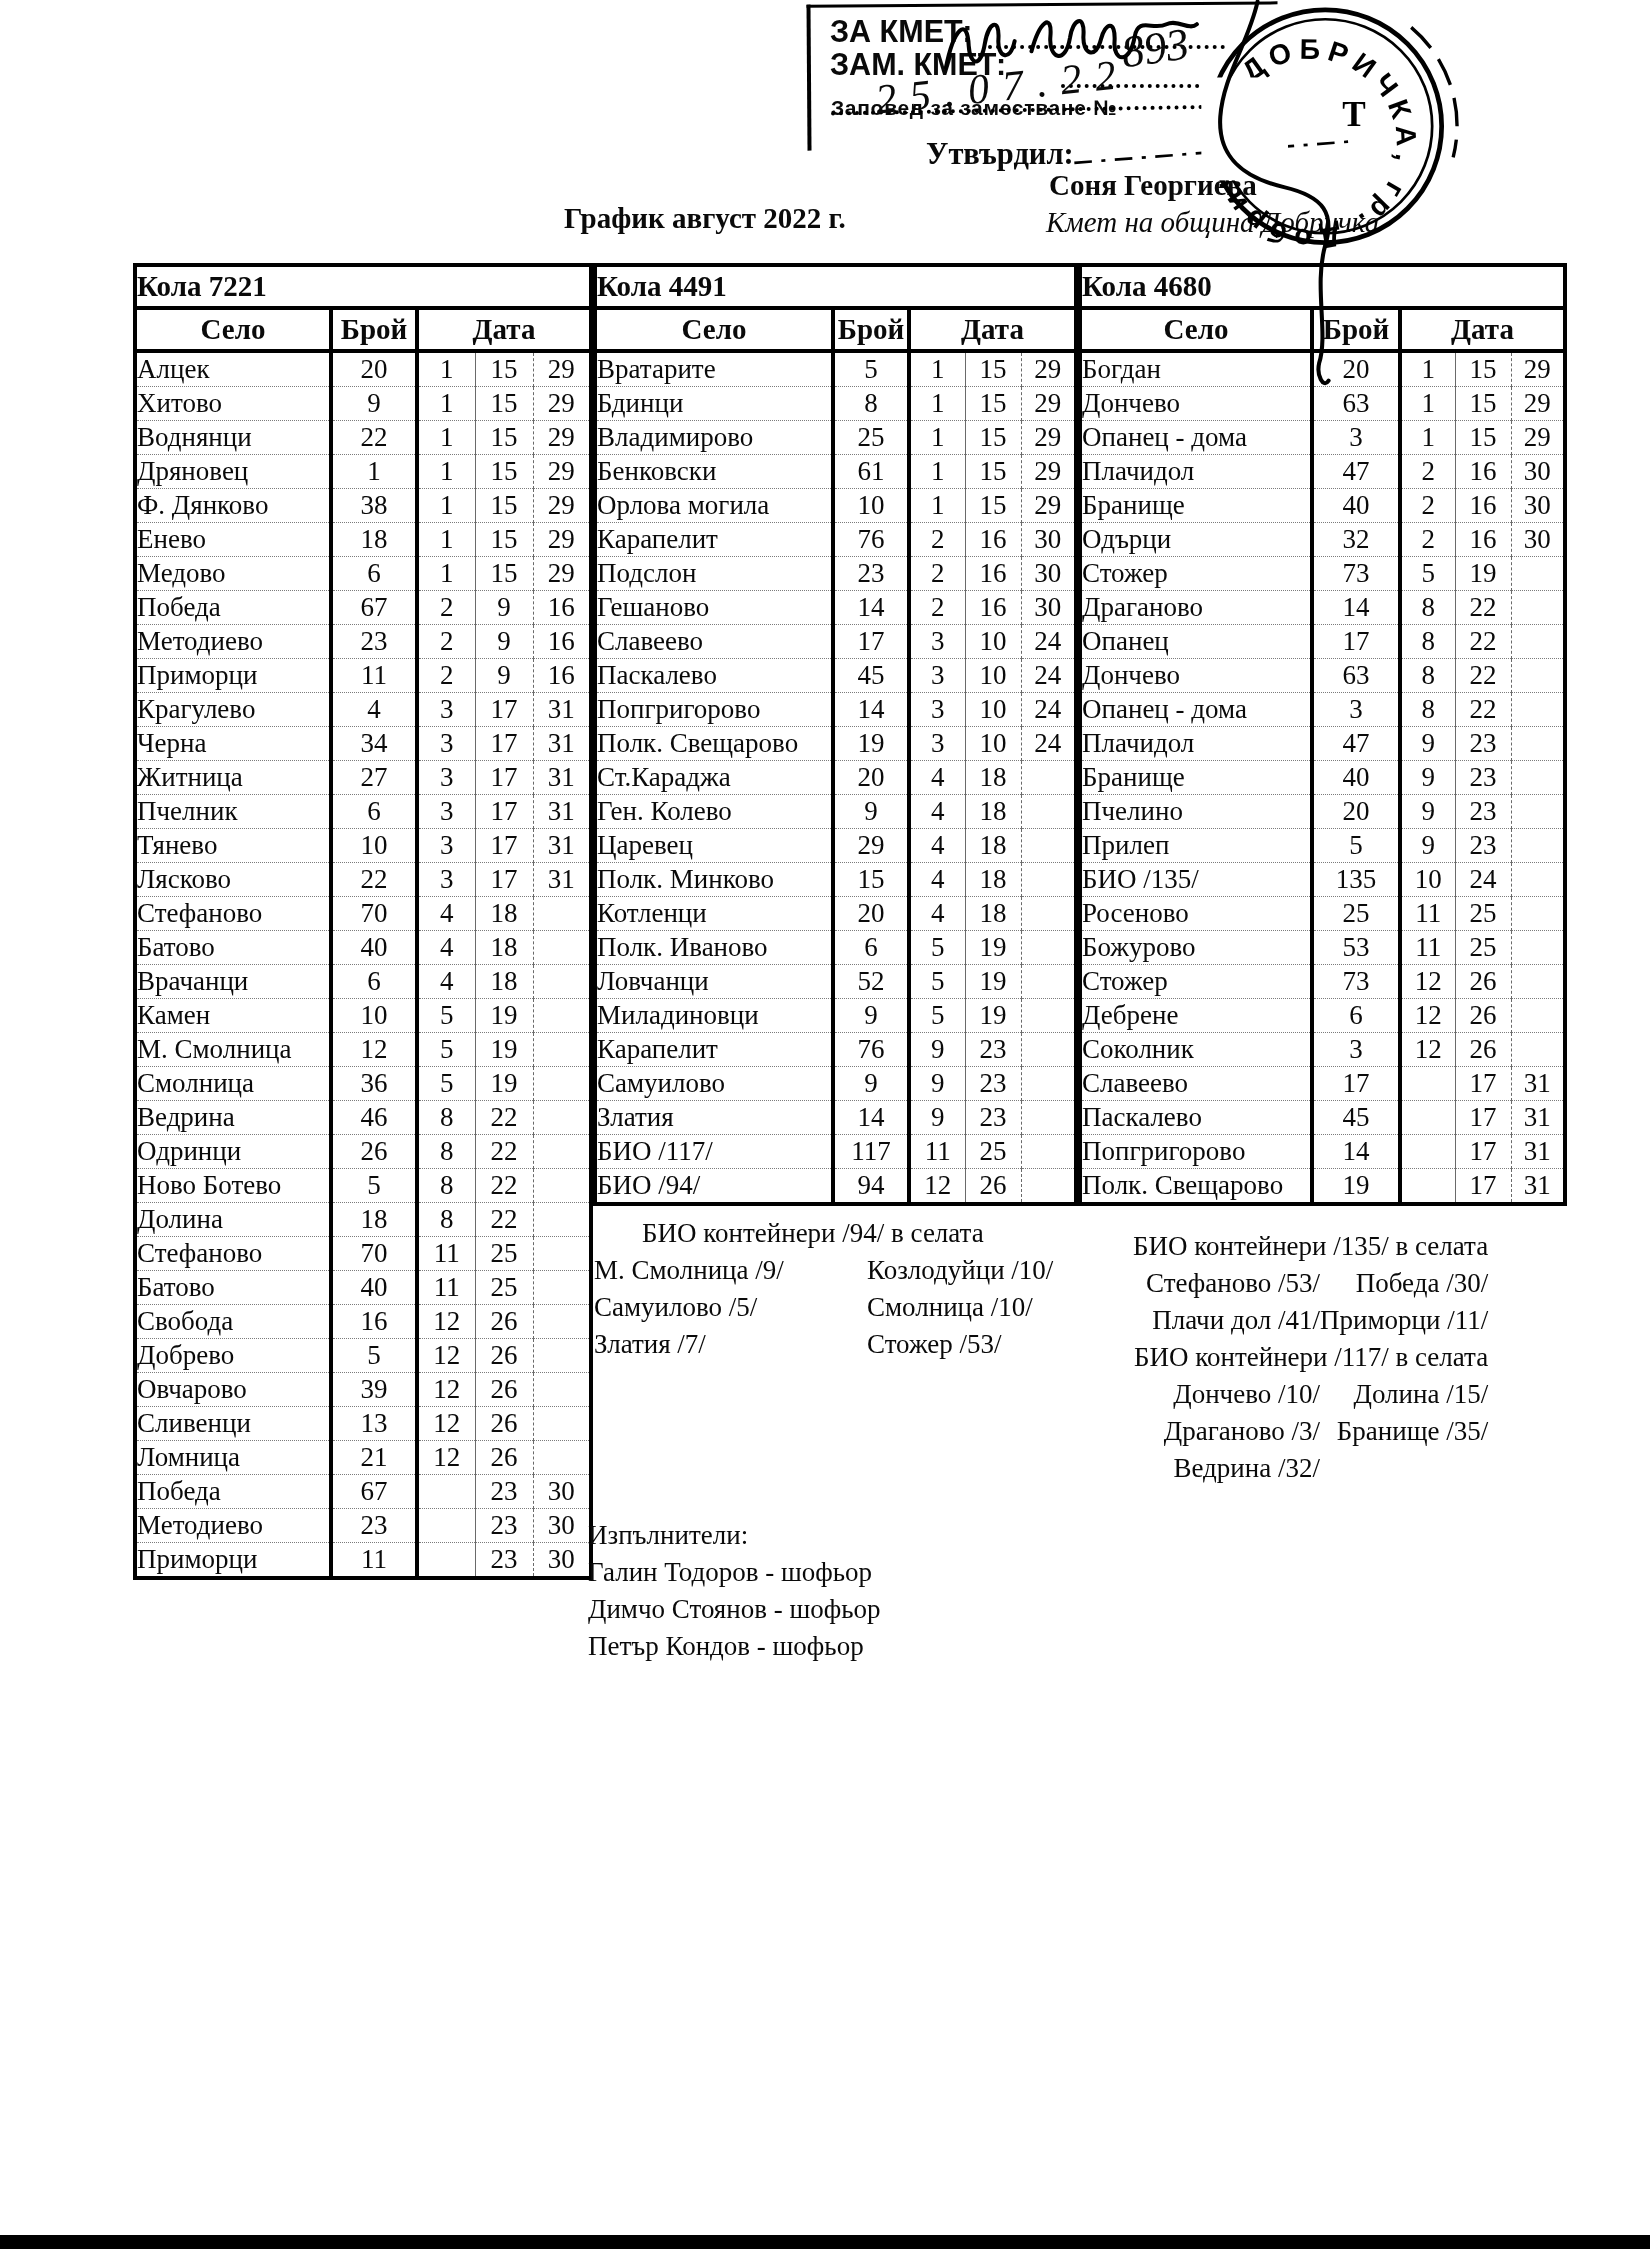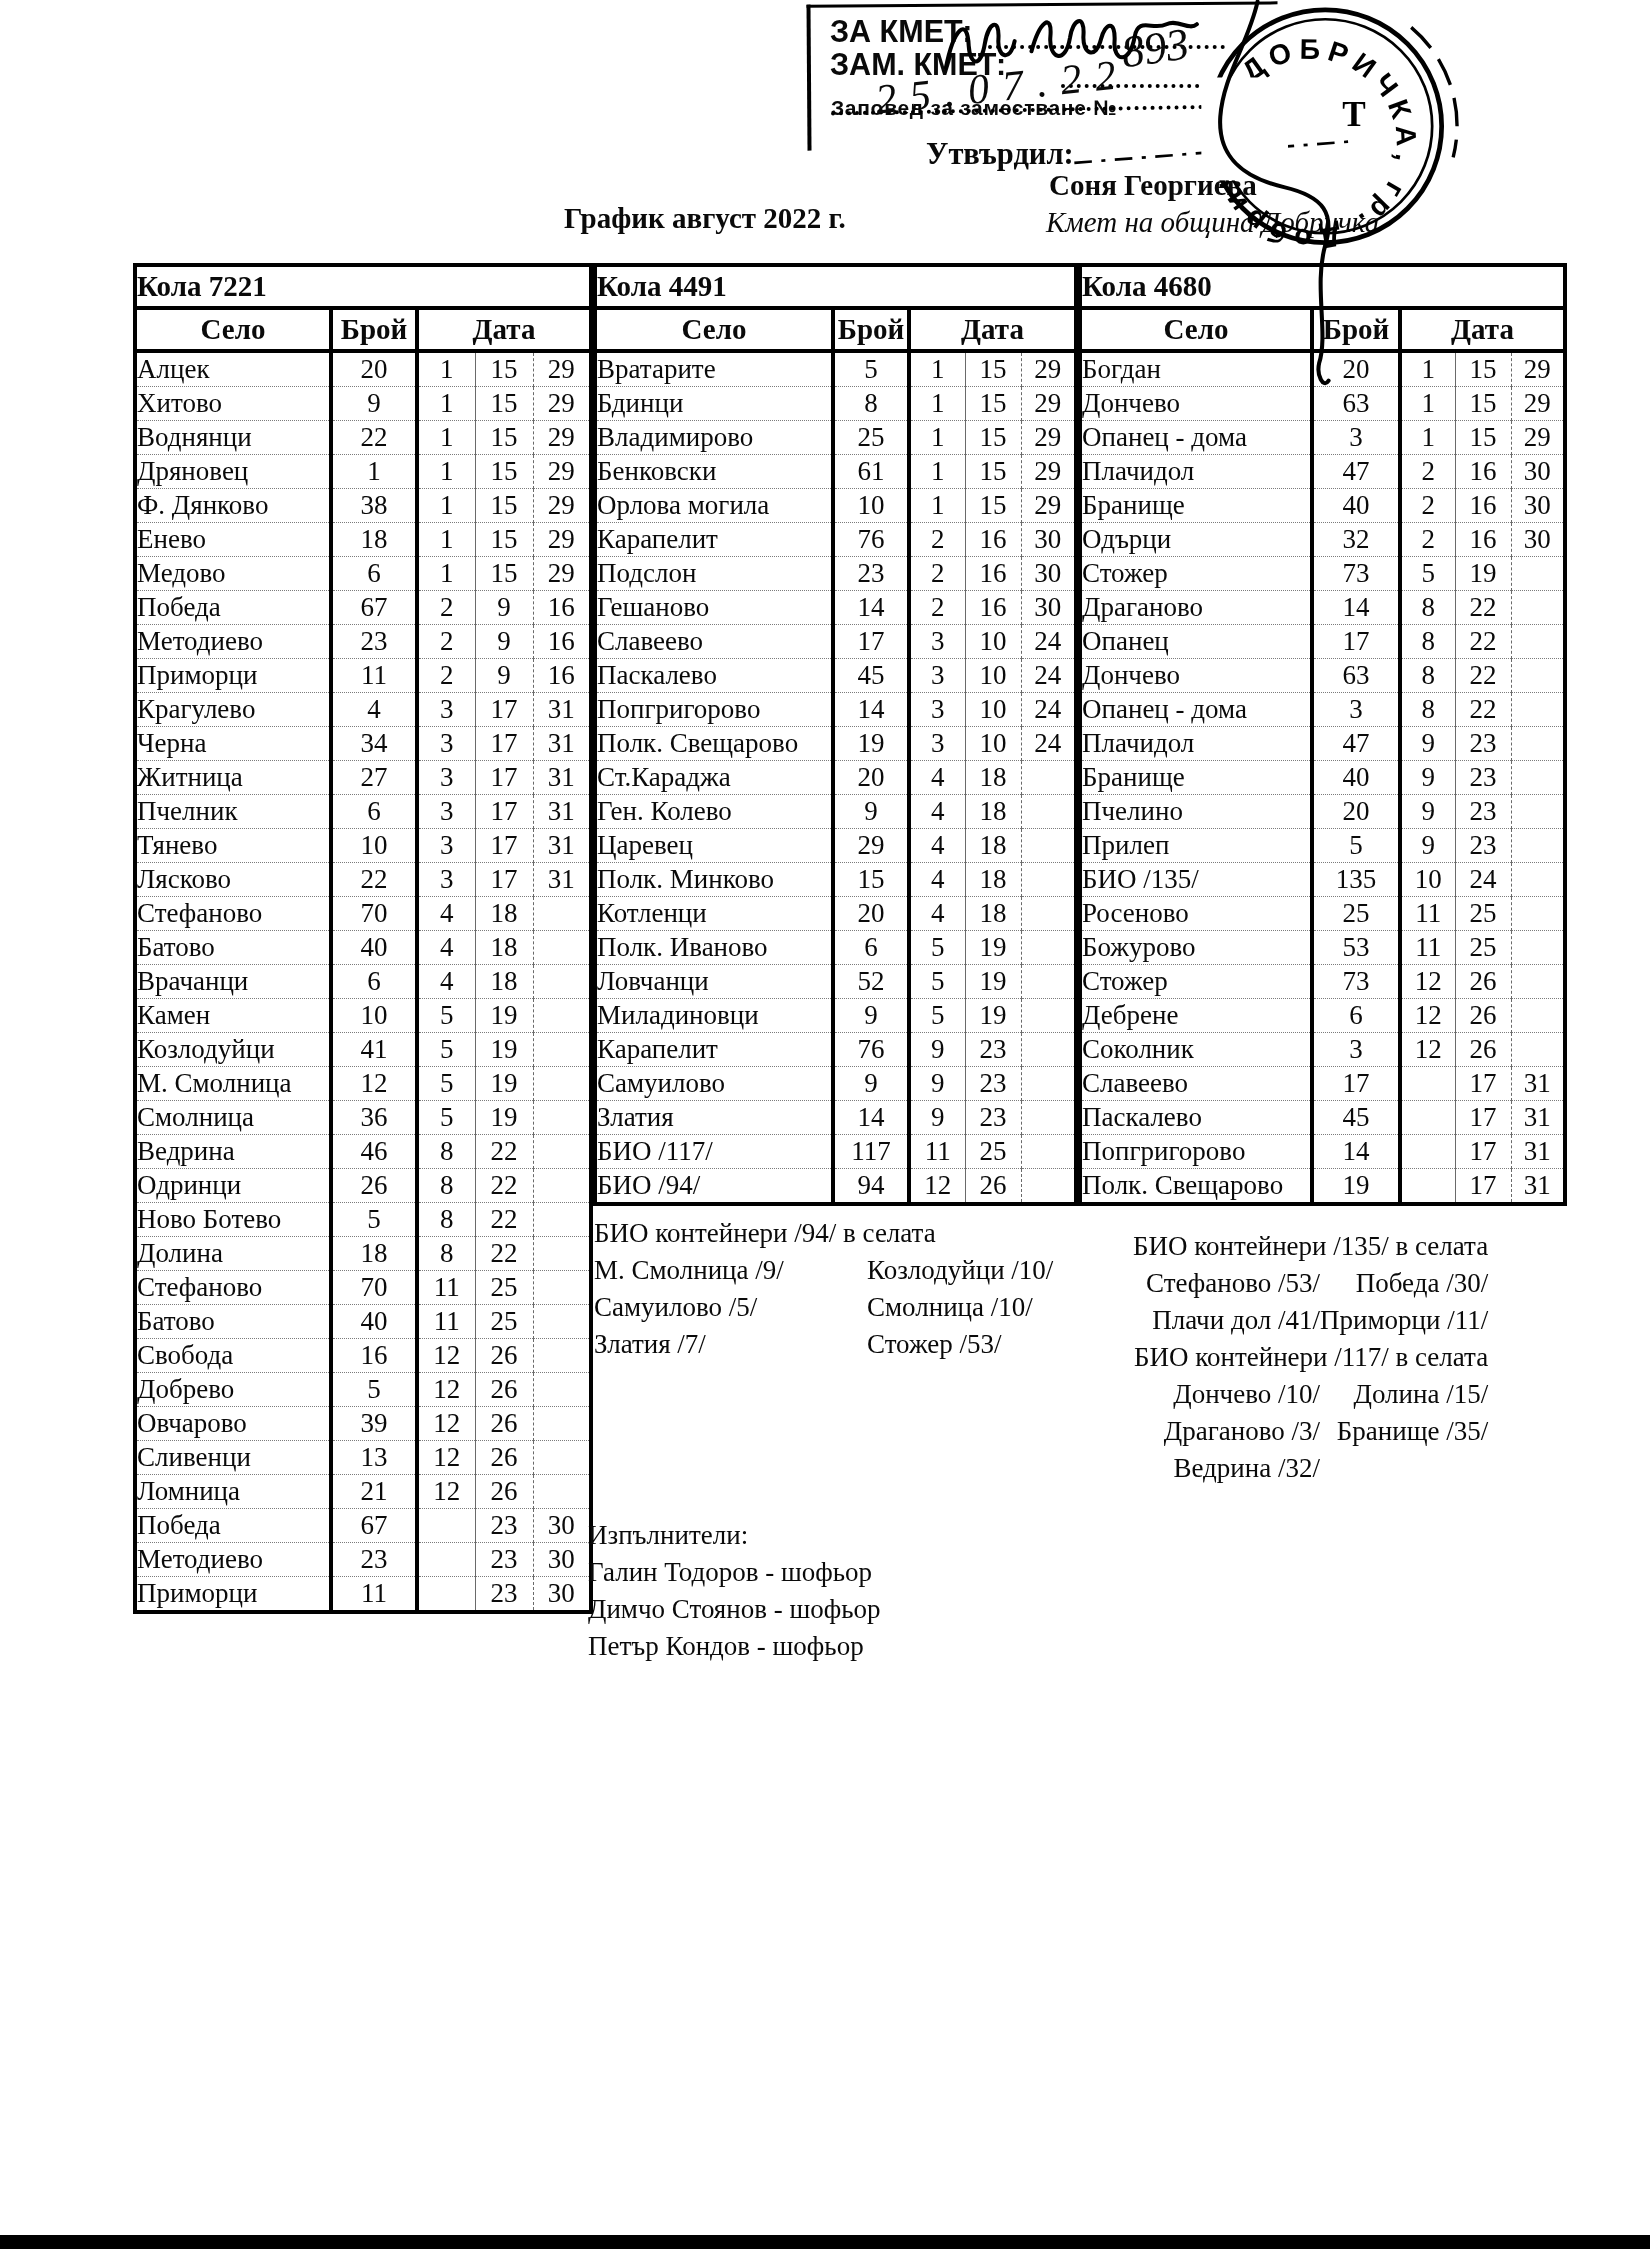--- a/index.html
+++ b/index.html
@@ -39,21 +39,21 @@
   th.sub.village,th.sub.count{border-right:4.7px solid #000;}
   tbody td{height:33px;}
   tbody tr+tr td{border-top:1.4px dotted #7b7b7b;}
   td.village{text-align:left;padding-left:6.8px;border-right:4.7px solid #000;}
   td.count{text-align:center;border-right:4.7px solid #000;}
   td.d1,td.d2,td.d3{text-align:center;}
   td.d1{border-right:1.4px solid #6a6a6a;}
   td.d2{border-right:1.4px dashed #6a6a6a;}
   
   .note{position:absolute;font-size:27px;}
-  .note .title{height:37px;white-space:nowrap;}
+  .note .title{height:37px;white-space:nowrap;padding-left:48px;}
   .note-row{display:grid;height:37px;white-space:nowrap;}
   .n94{left:594px;top:1218px;}
   .n94 .note-row{grid-template-columns:236px auto;gap:37px;}
   .nright{left:1075px;top:1231px;text-align:right;}
   .nright .note-row{grid-template-columns:245px auto;}
   .executors{left:588px;top:1520px;}
   .executors div{height:37px;white-space:nowrap;}
   .bottom-bar{position:absolute;left:0;top:2235px;width:1651px;height:15px;background:#000;}
 </style>
 </head>
@@ -247,27 +247,20 @@
         <tr>
           <td class="village">Врачанци</td>
           <td class="count">6</td>
           <td class="d1">4</td>
           <td class="d2">18</td>
           <td class="d3"></td>
         </tr>
         <tr>
           <td class="village">Камен</td>
           <td class="count">10</td>
-          <td class="d1">5</td>
-          <td class="d2">19</td>
-          <td class="d3"></td>
-        </tr>
-        <tr>
-          <td class="village">Козлодуйци</td>
-          <td class="count">41</td>
           <td class="d1">5</td>
           <td class="d2">19</td>
           <td class="d3"></td>
         </tr>
         <tr>
           <td class="village">М. Смолница</td>
           <td class="count">12</td>
           <td class="d1">5</td>
           <td class="d2">19</td>
           <td class="d3"></td>

